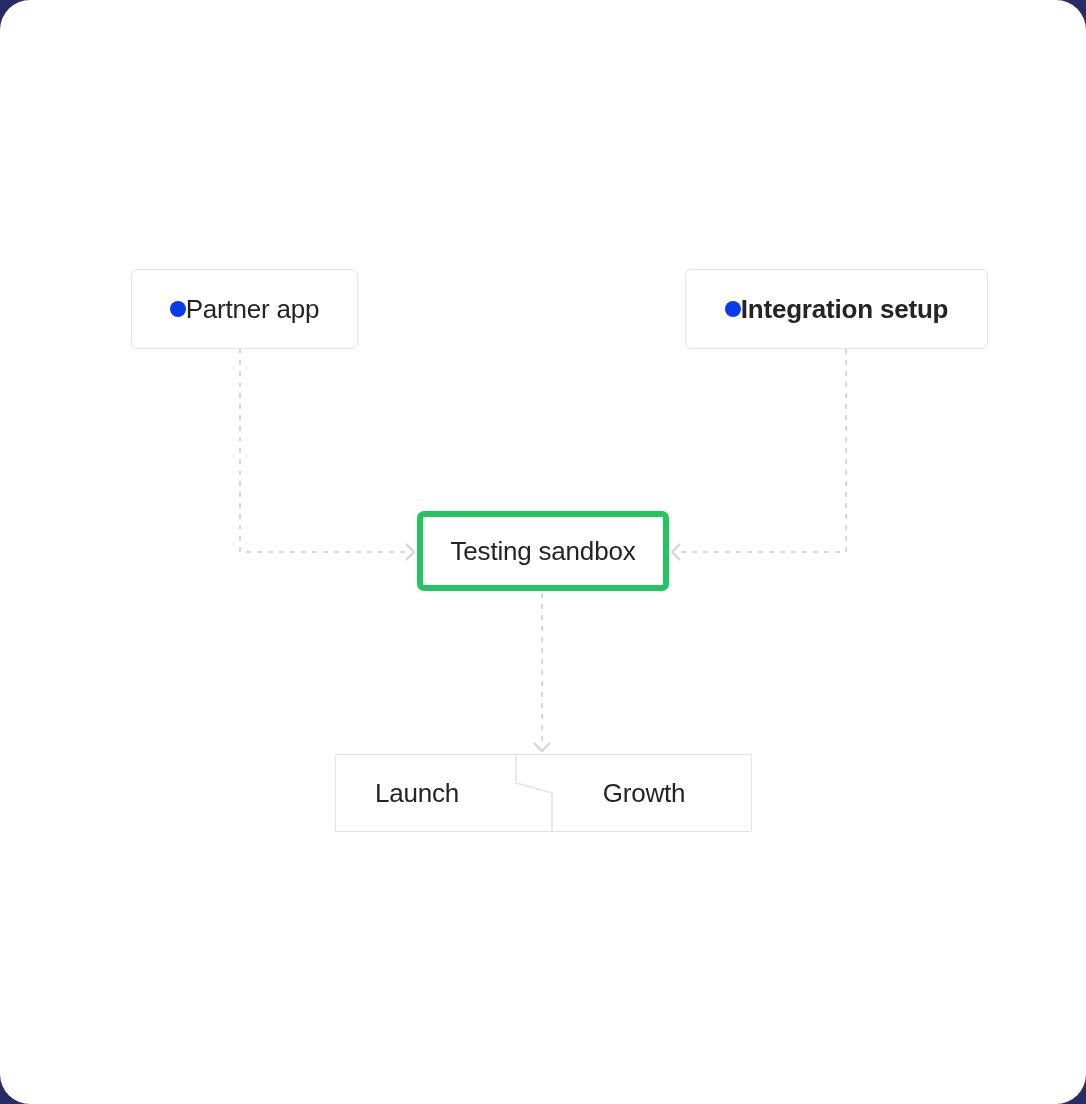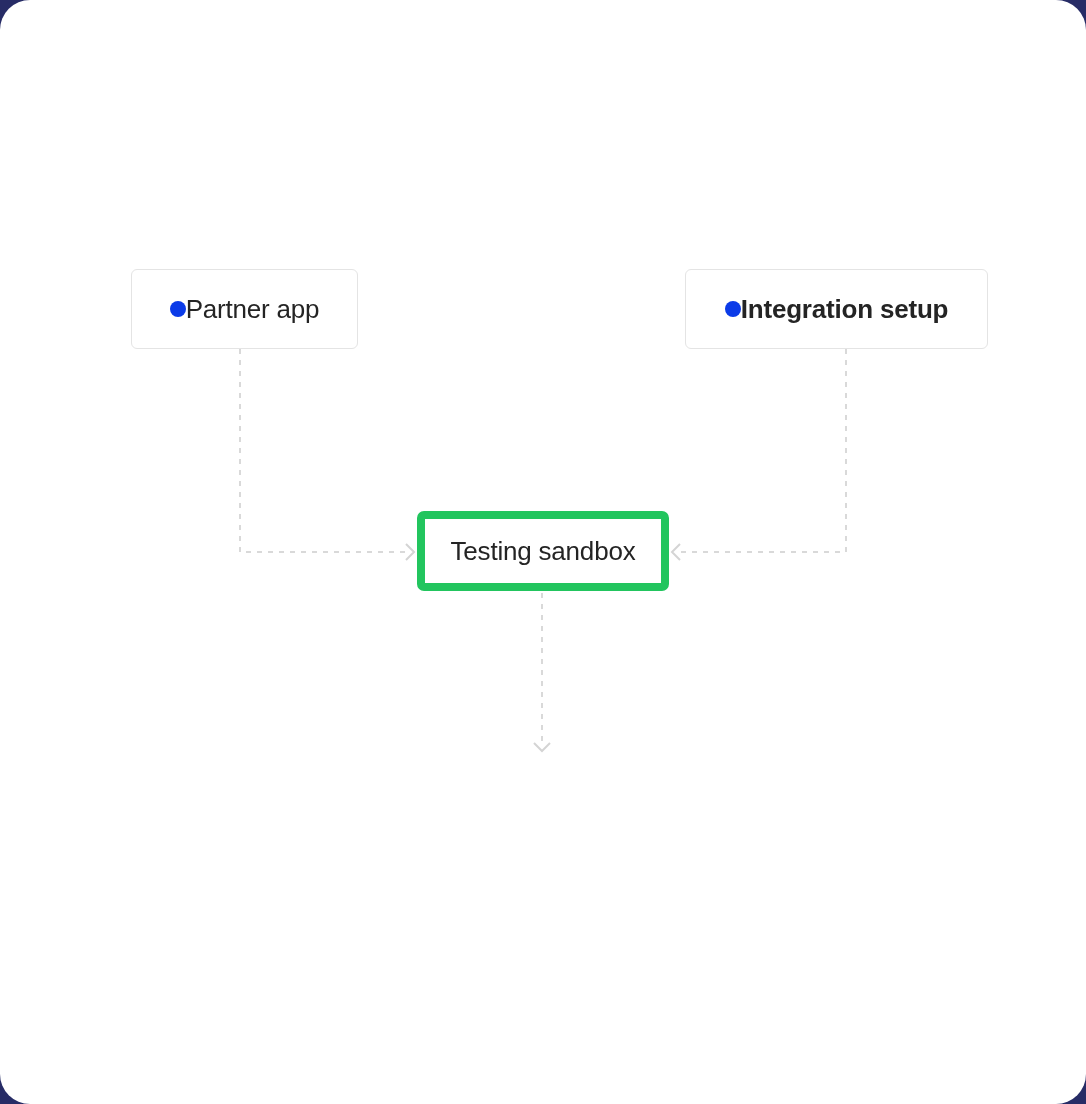--- a/index.html
+++ b/index.html
@@ -30,21 +30,21 @@
     border: 1px solid #e4e4e4;
     border-radius: 6px;
     font-size: 26px;
     color: #242424;
     letter-spacing: -0.2px;
     white-space: nowrap;
   }
   .node-partner     { left: 131px; top: 269px; width: 227px; height: 80px; }
   .node-integration { left: 685px; top: 269px; width: 303px; height: 80px; font-weight: bold; }
   .node-sandbox     { left: 417px; top: 511px; width: 252px; height: 80px;
-                      border: 8px solid #22c55e; border-radius: 7px; }
+                      border: 6px solid #22c55e; border-radius: 7px; }
   .node-bottom      { left: 335px; top: 754px; width: 417px; height: 78px;
                       border: 1.5px solid #e2e2e2; border-radius: 2px; }
   .dot {
     width: 16px; height: 16px;
     border-radius: 50%;
     background: #0b3be8;
     flex: 0 0 auto;
   }
   .divider-svg {
     position: absolute;
@@ -86,14 +86,21 @@
 
   <div class="node node-integration">
     <span class="dot"></span>
     <span>Integration setup</span>
   </div>
 
   <div class="node node-sandbox">
     <span>Testing sandbox</span>
   </div>
 
+  <div class="node node-bottom">
+    <svg class="divider-svg" viewBox="0 0 417 78" xmlns="http://www.w3.org/2000/svg">
+      <path d="M 181 0 L 181 29 L 217 39 L 217 78" fill="none" stroke="#e2e2e2" stroke-width="1.5"></path>
+    </svg>
+    <span class="bottom-label launch">Launch</span>
+    <span class="bottom-label growth">Growth</span>
+  </div>
 
 </div>
 
 </body></html>

